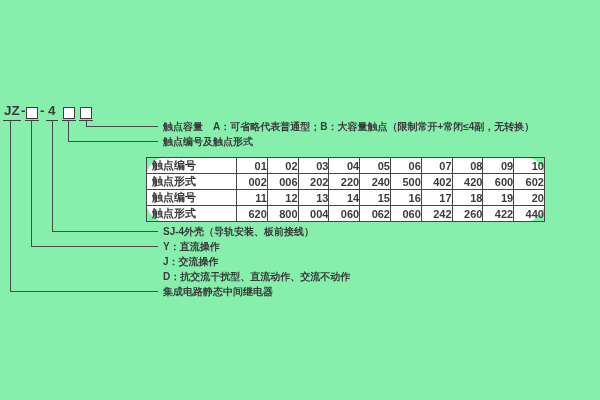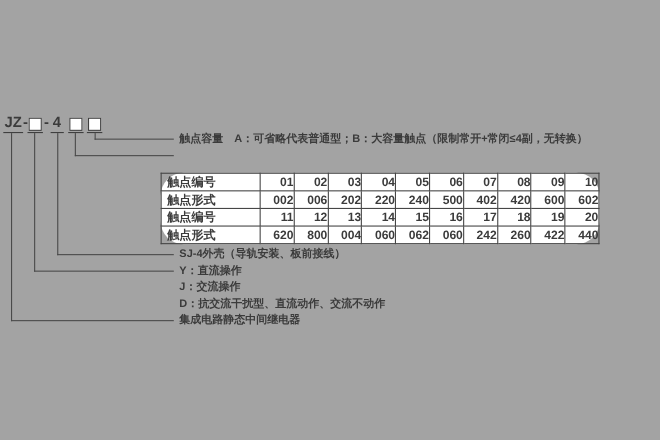--- a/index.html
+++ b/index.html
@@ -1,18 +1,18 @@
 <!DOCTYPE html>
 <html><head>
 <meta charset="utf-8">
 <style>
   * { margin: 0; padding: 0; box-sizing: border-box; }
   html, body { width: 600px; height: 400px; background: #ffffff; overflow: hidden; }
   body { font-family: "Liberation Sans", "DejaVu Sans", sans-serif; color: #3b3b3b; }
-  .canvas { position: relative; width: 600px; height: 400px; background: #a3a3a3; }
+  .canvas { position: relative; width: 600px; height: 400px; background: #86efac; }
 
   
   .mchar {
     position: absolute;
     top: 103px;
     height: 16px;
     line-height: 16px;
     font-size: 13.5px;
     font-weight: bold;
     color: #3b3b3b;
@@ -102,20 +102,21 @@
   <span class="vline" style="left:68px; top:121px; height:21px"></span>
   <span class="vline" style="left:86px; top:121px; height:6px"></span>
 
   <span class="hline" style="left:86px; top:126px; width:72px"></span>
   <span class="hline" style="left:68px; top:141px; width:90px"></span>
   <span class="hline" style="left:52px; top:231px; width:106px"></span>
   <span class="hline" style="left:31px; top:246px; width:127px"></span>
   <span class="hline" style="left:10px; top:291px; width:148px"></span>
 
   <span class="callout" style="top:119px">触点容量　A：可省略代表普通型；B：大容量触点（限制常开+常闭≤4副，无转换）</span>
+  <span class="callout" style="top:134px">触点编号及触点形式</span>
   <span class="callout" style="top:224px">SJ-4外壳（导轨安装、板前接线）</span>
   <span class="callout" style="top:239px">Y：直流操作</span>
   <span class="callout" style="top:254px">J：交流操作</span>
   <span class="callout" style="top:269px">D：抗交流干扰型、直流动作、交流不动作</span>
   <span class="callout" style="top:284px">集成电路静态中间继电器</span>
 
   <table class="ctable">
     <tbody>
         <tr>
           <td class="rowhead">触点编号</td>

